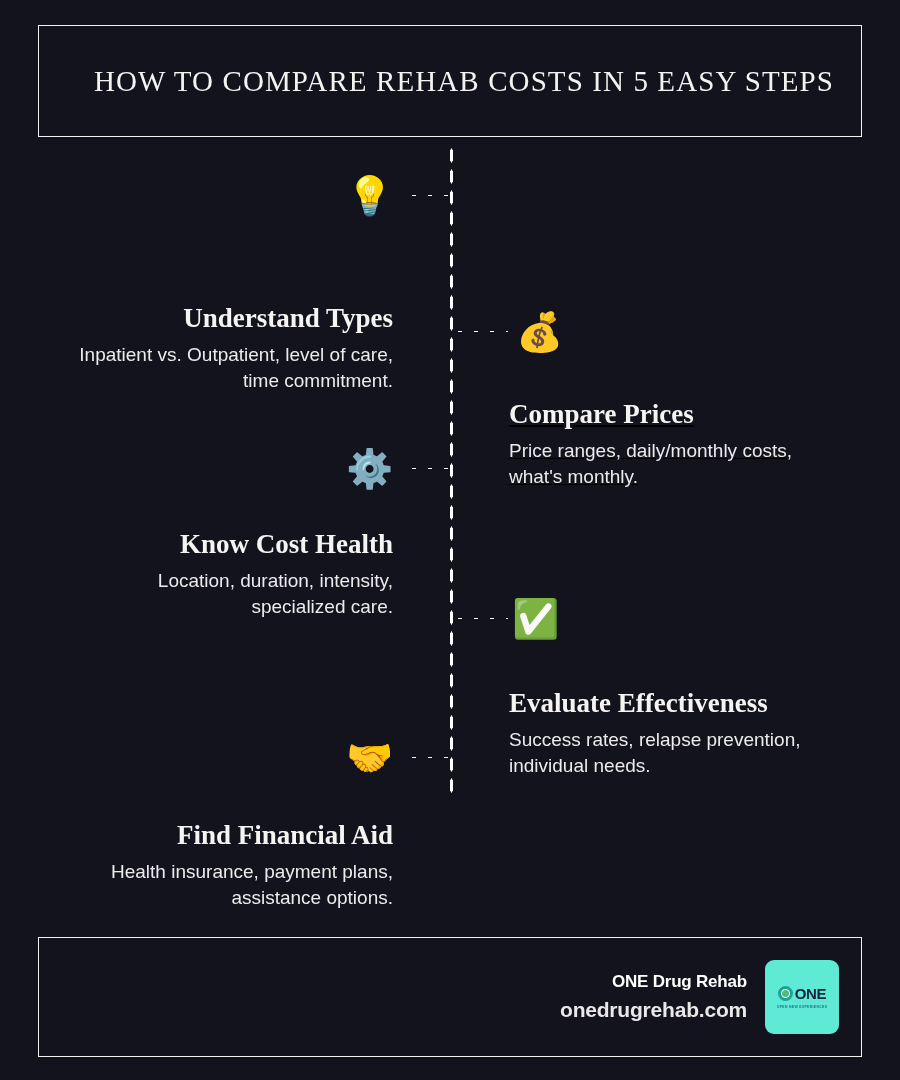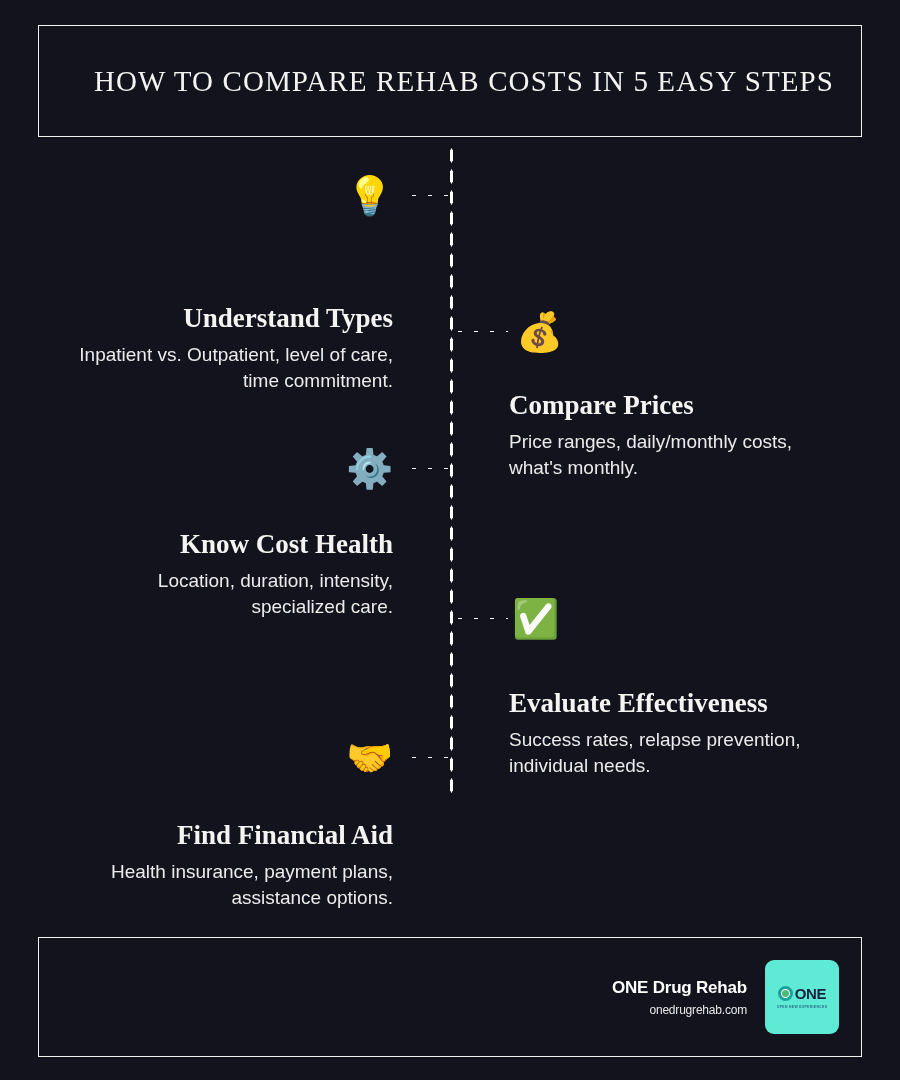--- a/index.html
+++ b/index.html
@@ -132,22 +132,22 @@
   .footer-brand {
     font-family: "Liberation Sans", sans-serif;
     font-size: 17px;
     font-weight: 700;
     color: #ffffff;
     line-height: 1.5;
     letter-spacing: -0.2px;
   }
   .footer-url {
     font-family: "Liberation Sans", sans-serif;
-    font-size: 12px;
-    font-weight: 400;
+    font-size: 21px;
+    font-weight: 700;
     color: #e9e7e7;
     line-height: 1.5;
     letter-spacing: -0.2px;
   }
 
   .logo-card {
     width: 74px;
     height: 74px;
     background: #5eead4;
     border-radius: 9px;
@@ -209,21 +209,21 @@
 
   <div class="step-icon" style="left:347px; top:173px;">💡</div>
   <div class="connector left" style="left:404px; top:193px; width:50px;"></div>
   <div class="step step-left" style="left:60px; top:262px; width:333px;margin-top:41px;">
     <p class="step-heading">Understand Types</p>
     <p class="step-desc">Inpatient vs. Outpatient, level of care, time commitment.</p>
   </div>
 
   <div class="step-icon" style="left:517px; top:309px;">💰</div>
   <div class="connector right" style="left:452px; top:329px; width:56px;"></div>
-  <div class="step step-right" style="left:509px; top:390px; width:340px;">
+  <div class="step step-right" style="left:509px; top:399px; width:340px;text-decoration:underline;">
     <p class="step-heading">Compare Prices</p>
     <p class="step-desc">Price ranges, daily/monthly costs, what's monthly.</p>
   </div>
 
   <div class="step-icon" style="left:347px; top:446px;">⚙️</div>
   <div class="connector left" style="left:404px; top:466px; width:50px;"></div>
   <div class="step step-left" style="left:60px; top:529px; width:333px;">
     <p class="step-heading">Know Cost Health</p>
     <p class="step-desc">Location, duration, intensity, specialized care.</p>
   </div>

